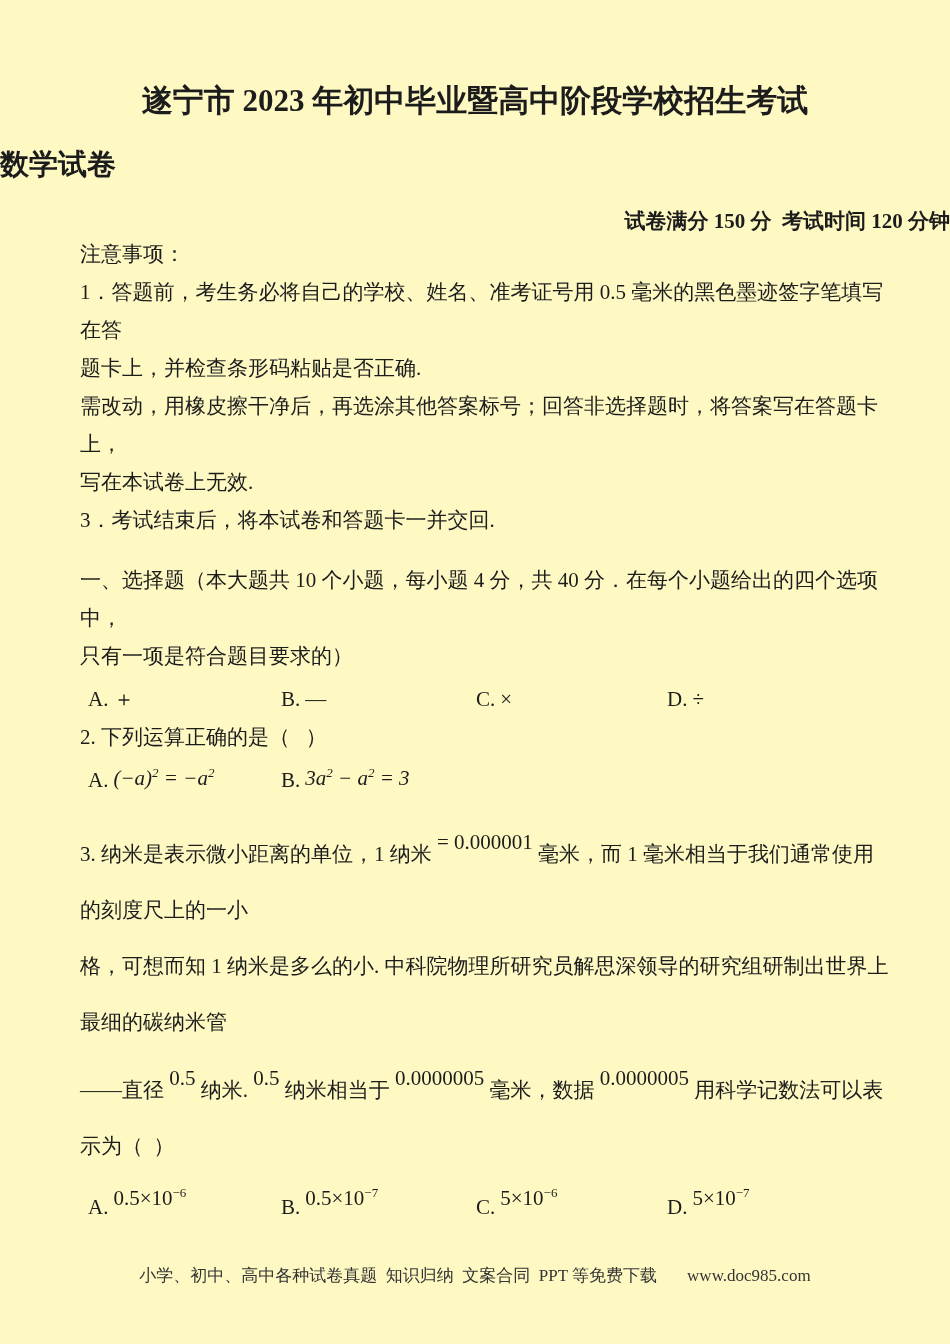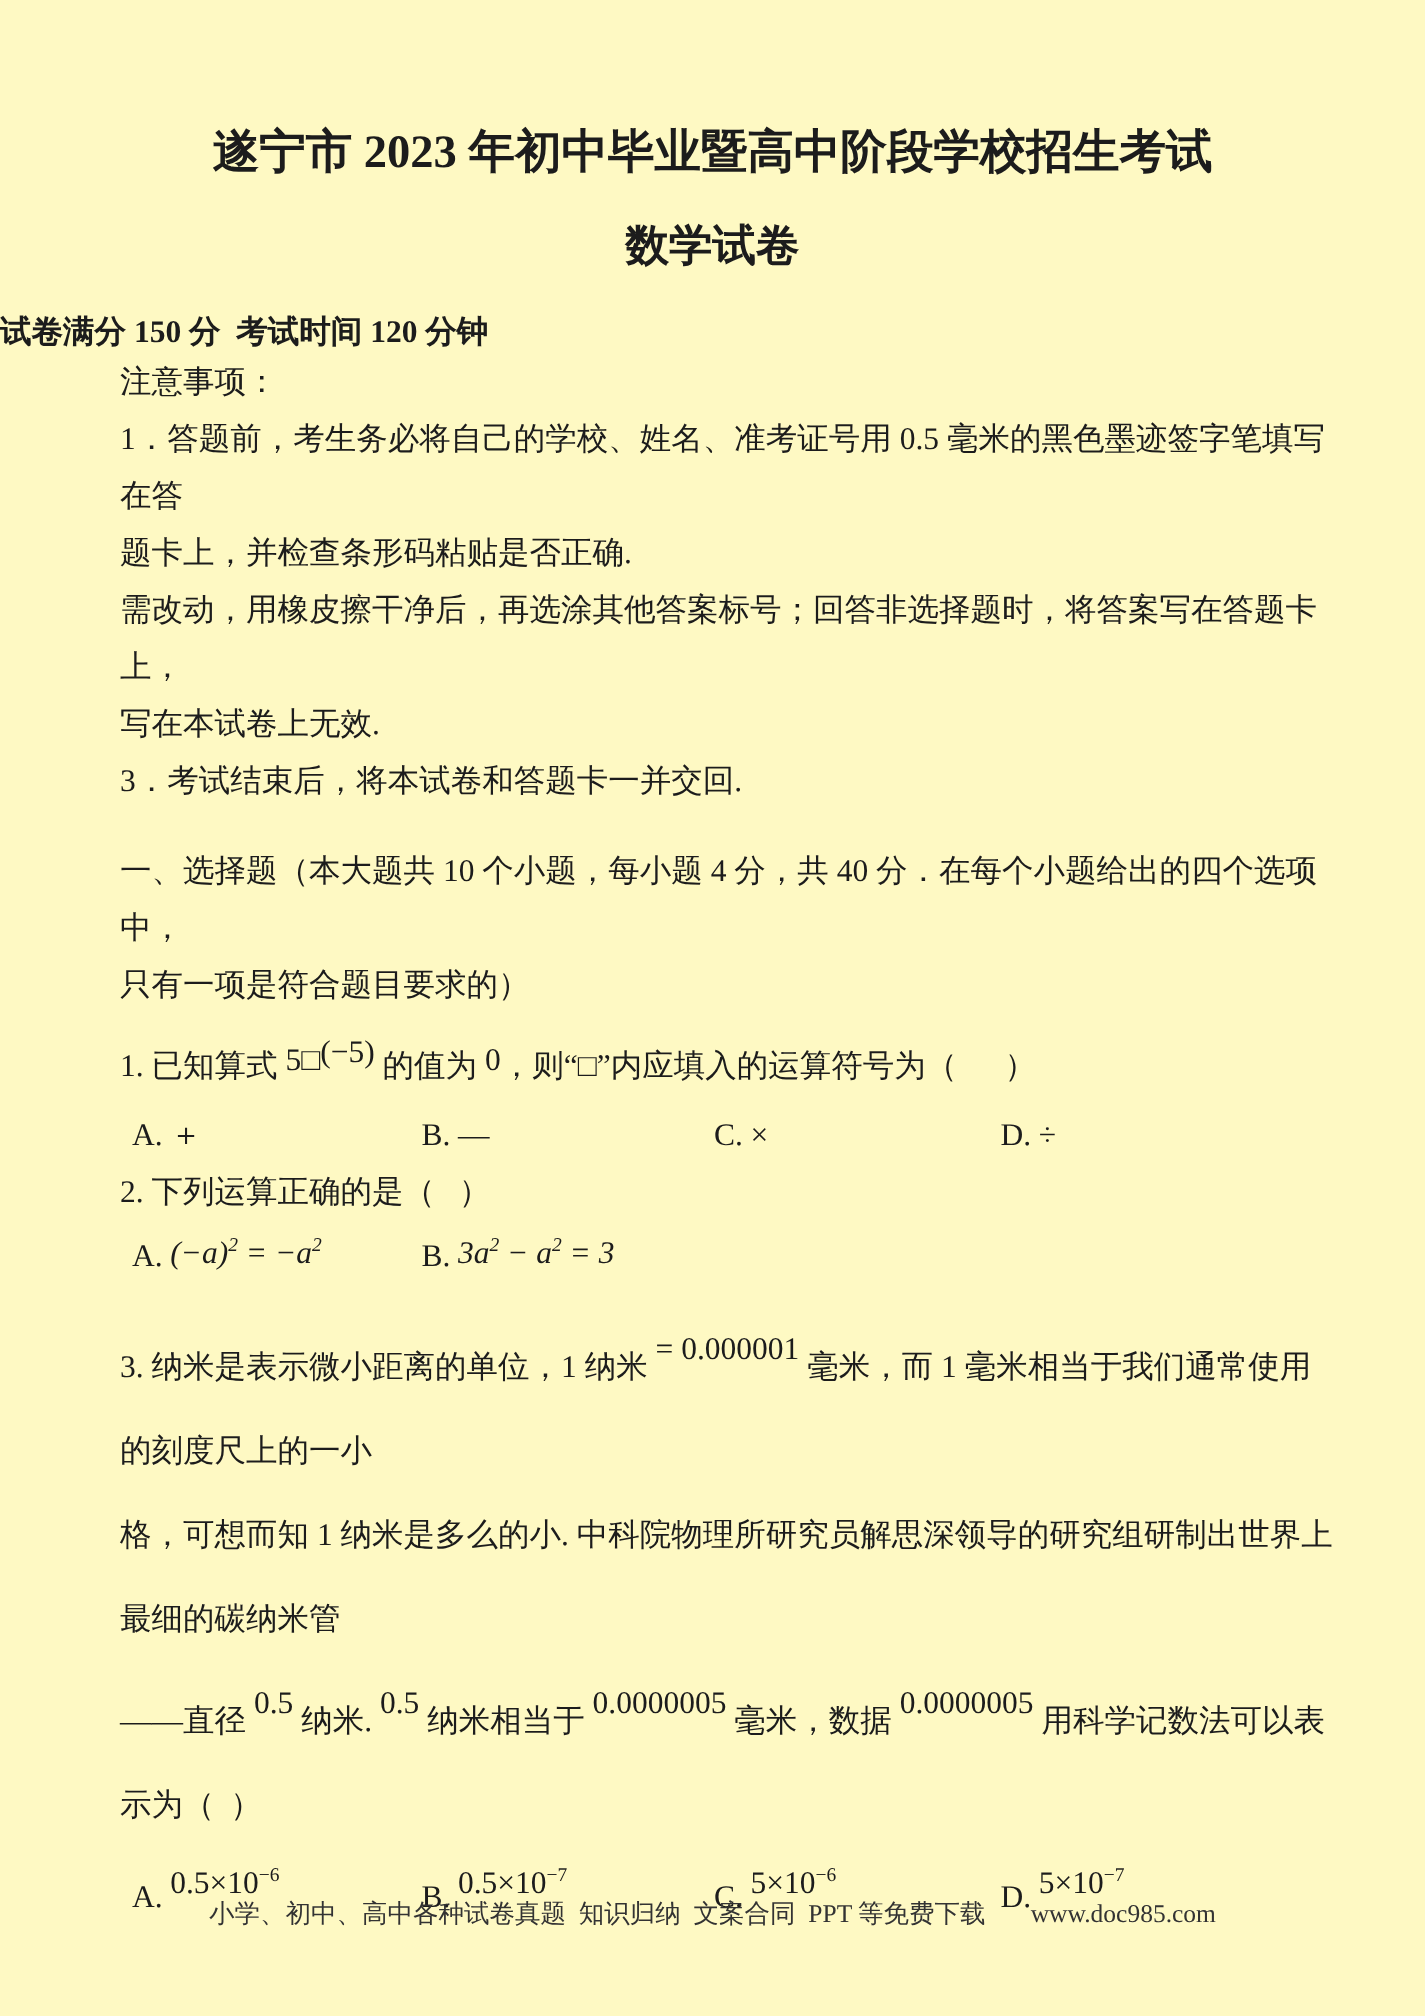--- a/index.html
+++ b/index.html
@@ -14,27 +14,27 @@
   }
   [data-bind] { white-space:pre-wrap; }
   .title {
     padding-top:82px;
     text-align:center;
     font-size:31px; line-height:38px;
     font-weight:700;
   }
   .subtitle {
     margin-top:27px;
-    text-align:center;
+    text-align:left;
     font-size:29px; line-height:34px;
     font-weight:700;
   }
   .meta {
     margin-top:26px;
-    text-align:left;
+    text-align:right;
     font-size:21px; line-height:28px;
     font-weight:700;
   }
   .content { padding:0 60px 0 80px; font-size:21px; }
   .line  { line-height:38px; }
   .b     { font-weight:400; }
   .qline { line-height:44px; }
   .q3line{ line-height:56px; }
   .sec1  { margin-top:22px; }
   .q1line{ margin-top:4px; }
@@ -79,21 +79,20 @@
     <div class="line b" data-bind="notice.heading">注意事项：</div>
     <div class="line b" data-bind="notice.n1l1">1．答题前，考生务必将自己的学校、姓名、准考证号用 0.5 毫米的黑色墨迹签字笔填写在答</div>
     <div class="line b" data-bind="notice.n1l2">题卡上，并检查条形码粘贴是否正确.</div>
     <div class="line b" data-bind="notice.n2l2">需改动，用橡皮擦干净后，再选涂其他答案标号；回答非选择题时，将答案写在答题卡上，</div>
     <div class="line b" data-bind="notice.n2l3">写在本试卷上无效.</div>
     <div class="line b" data-bind="notice.n3">3．考试结束后，将本试卷和答题卡一并交回.</div>
 
     <div class="line b sec1" data-bind="section1.l1">一、选择题（本大题共 10 个小题，每小题 4 分，共 40 分．在每个小题给出的四个选项中，</div>
     <div class="line b" data-bind="section1.l2">只有一项是符合题目要求的）</div>
 
-    <div class="qline q1line"><span data-bind="q1.prefix">1. 已知算式 </span><span class="omath raised-sm" data-bind="q1.expr_base">5□</span><span class="omath expr-sup" data-bind="q1.expr_sup">(−5)</span><span data-bind="q1.mid"> 的值为 </span><span class="omath raised-sm" data-bind="q1.val">0</span><span data-bind="q1.suffix">，则“□”内应填入的运算符号为（      ）</span></div>
 
     <div class="opts mt17">
       <div class="opt"><span class="olabel" data-bind="q1.options.0.label">A.</span><span class="omath" data-bind="q1.options.0.math">＋</span></div>
       <div class="opt"><span class="olabel" data-bind="q1.options.1.label">B.</span><span class="omath" data-bind="q1.options.1.math">—</span></div>
       <div class="opt"><span class="olabel" data-bind="q1.options.2.label">C.</span><span class="omath" data-bind="q1.options.2.math">×</span></div>
       <div class="opt"><span class="olabel" data-bind="q1.options.3.label">D.</span><span class="omath" data-bind="q1.options.3.math">÷</span></div>
     </div>
 
     <div class="line" data-bind="q2.stem">2. 下列运算正确的是（   ）</div>
 

